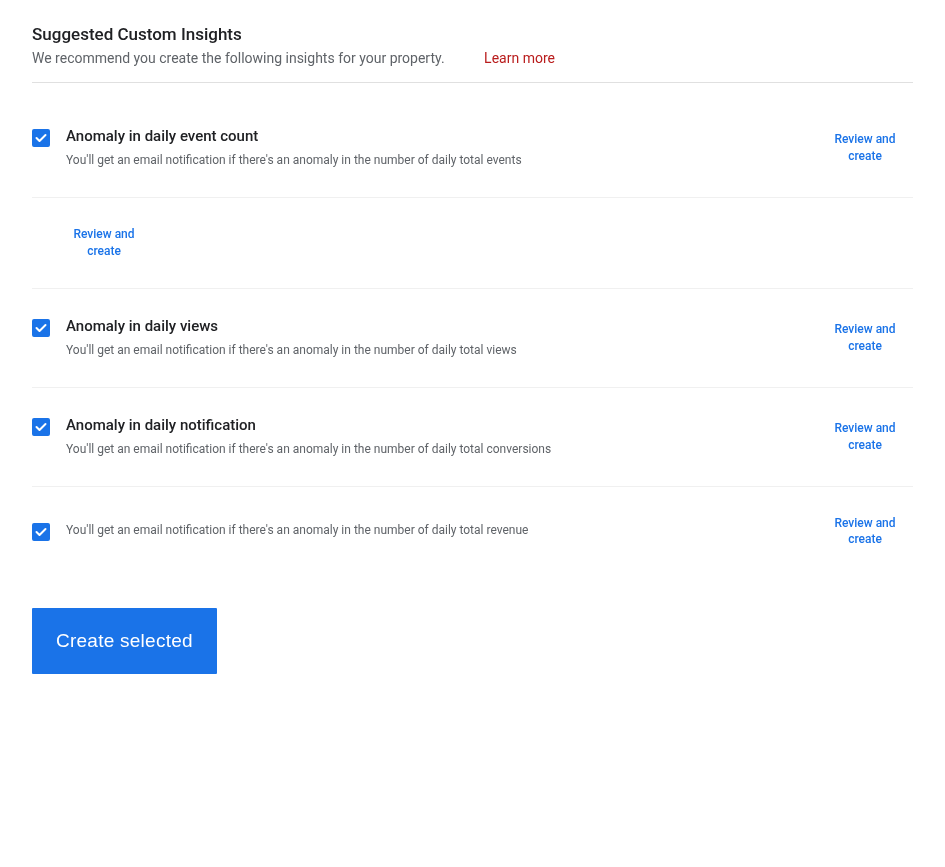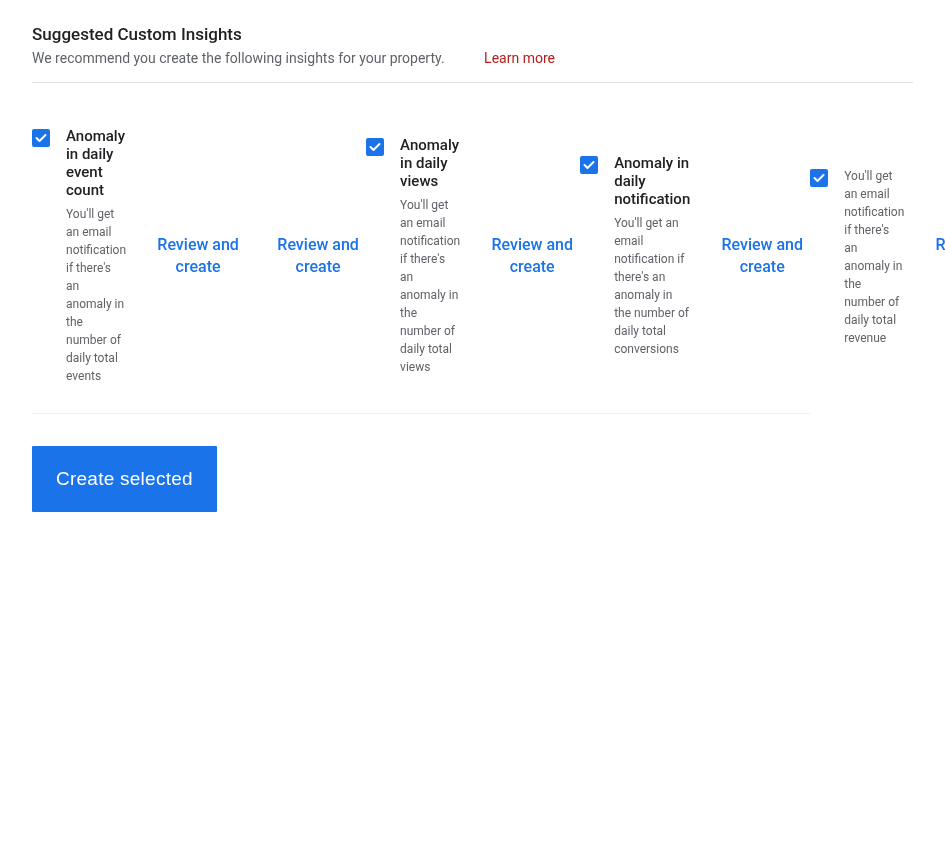--- a/index.html
+++ b/index.html
@@ -40,21 +40,21 @@
     }
 
     .divider {
       border: none;
       border-top: 1px solid #e0e0e0;
       margin: 16px 0;
     }
 
     .insights-list {
       display: flex;
-      flex-direction: row;
+      flex-direction: column;
       gap: 0;
     }
 
     .insight-item {
       display: flex;
       align-items: center;
       justify-content: space-between;
       padding: 28px 0;
       border-bottom: 1px solid #f0f0f0;
     }
@@ -105,21 +105,21 @@
 
     .insight-description {
       font-size: 12px;
       color: #5f6368;
       line-height: 1.5;
       max-width: 680px;
     }
 
     .review-link {
       color: #1a73e8;
-      font-size: 16px;
+      font-size: 12px;
       font-weight: 500;
       text-align: center;
       cursor: pointer;
       white-space: nowrap;
       min-width: 120px;
       text-decoration: none;
       line-height: 1.4;
       padding-left: 24px;
     }
 

